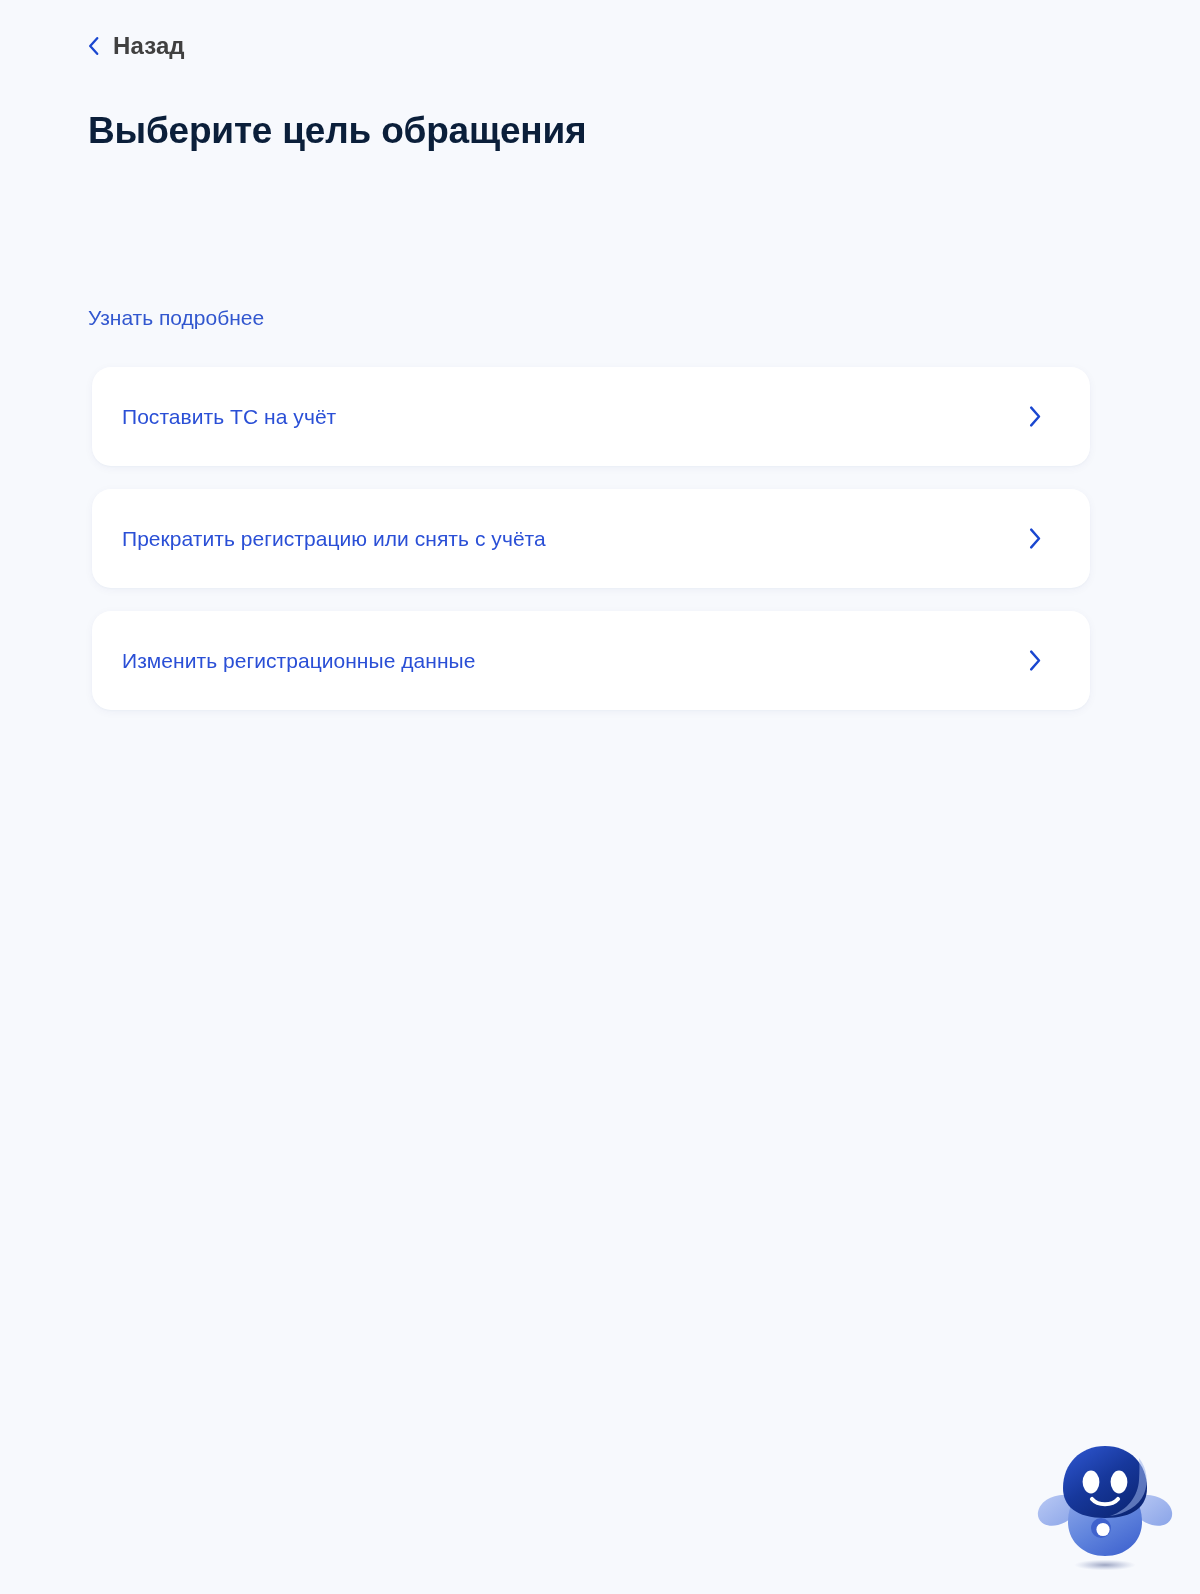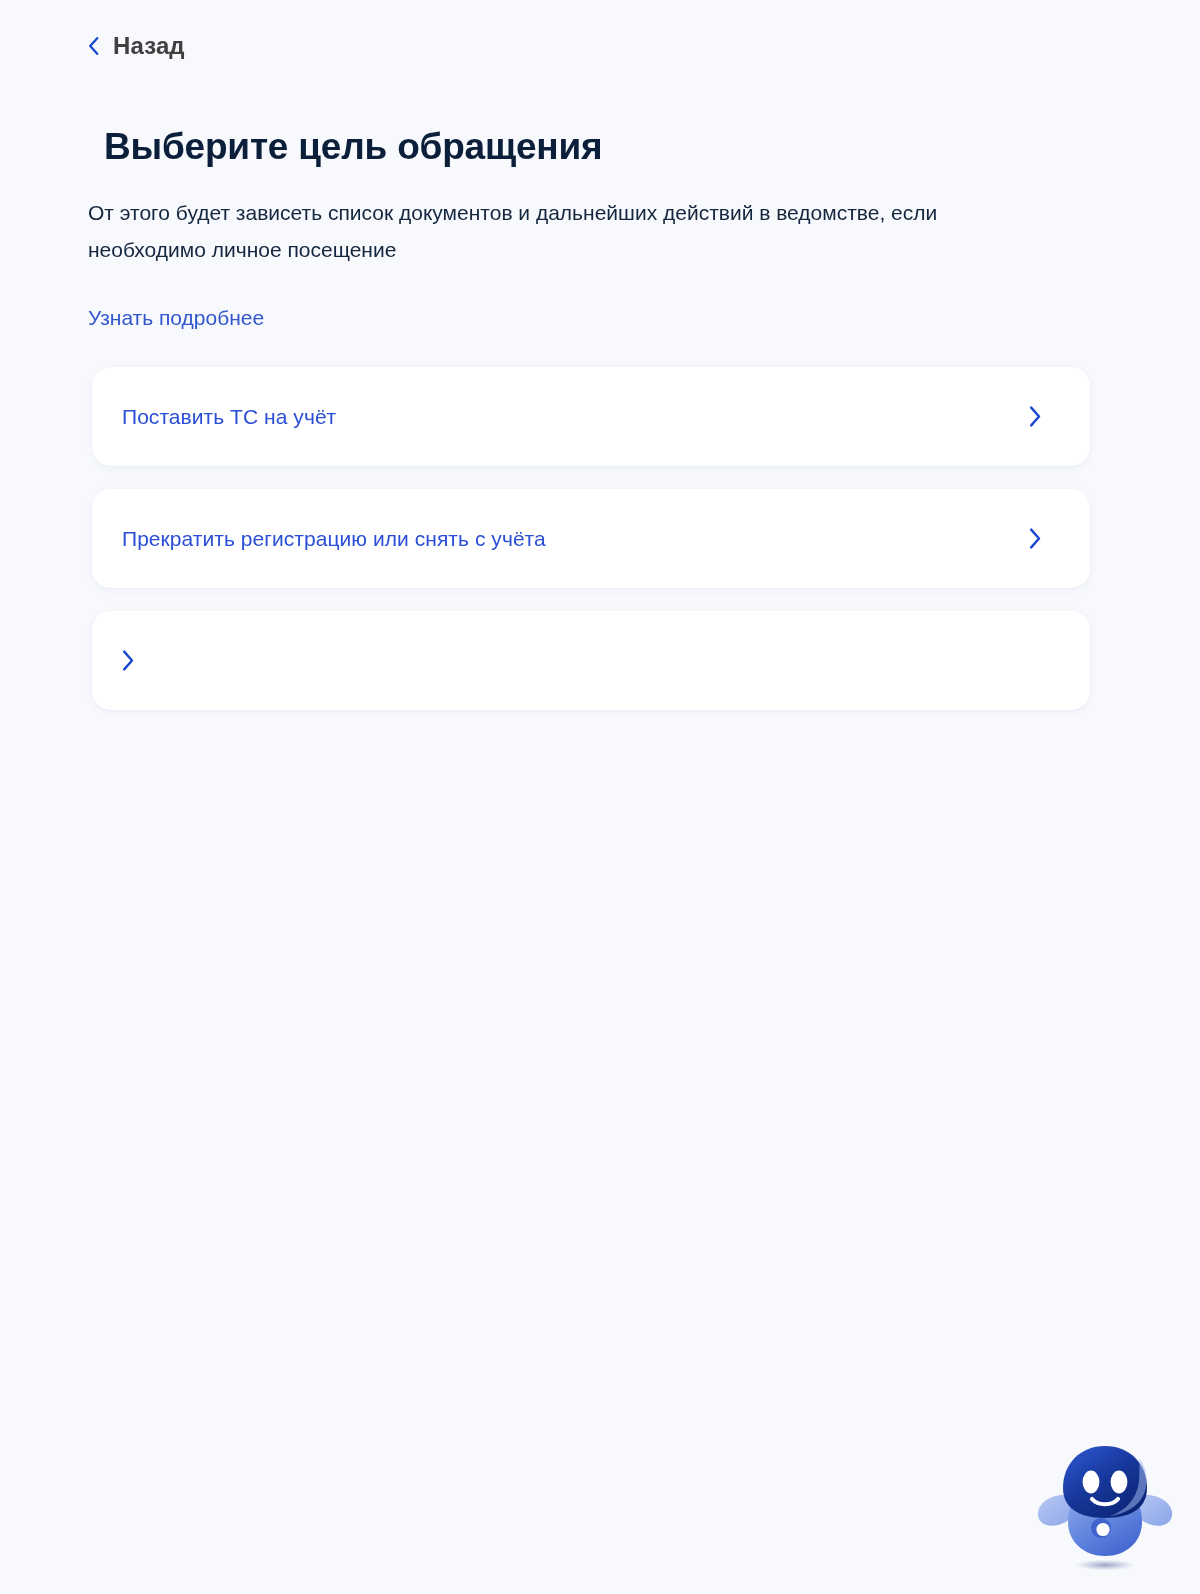--- a/index.html
+++ b/index.html
@@ -50,21 +50,21 @@
     color: #404040;
     letter-spacing: 0.1px;
     font-weight: bold;
   }
 
   
   .page-title {
     position: absolute;
     left: 88px;
     top: 108px;
-    margin: 16px;
+    margin: 0;
     font-size: 37px;
     line-height: 46px;
     font-weight: 700;
     letter-spacing: -0.2px;
     color: #0b1f3a;
   }
 
   
   .page-desc {
     position: absolute;
@@ -153,21 +153,20 @@
     <span class="back-chevron">
       <svg viewBox="0 0 11 18" fill="none" xmlns="http://www.w3.org/2000/svg" aria-hidden="true">
         <path d="M9.2 1.2 L2.2 9 L9.2 16.8" stroke="#1a47d0" stroke-width="2.3" stroke-linecap="round" stroke-linejoin="round"></path>
       </svg>
     </span>
     <span class="back-label">Назад</span>
   </a>
 
   <h1 class="page-title">Выберите цель обращения</h1>
 
-  <p class="page-desc">От этого будет зависеть список документов и дальнейших действий в ведомстве, если необходимо личное посещение</p>
 
   <a class="details-link" href="#">Узнать подробнее</a>
 
   <div class="options">
 
     <div class="option-card">
       <span class="option-label">Поставить ТС на учёт</span>
       <span class="option-chevron">
         <svg viewBox="0 0 13 21" fill="none" xmlns="http://www.w3.org/2000/svg" aria-hidden="true">
           <path d="M2.2 1.6 L10 10.5 L2.2 19.4" stroke="#1a47d0" stroke-width="2.4" stroke-linecap="round" stroke-linejoin="round"></path>
@@ -178,20 +177,21 @@
     <div class="option-card">
       <span class="option-label">Прекратить регистрацию или снять с учёта</span>
       <span class="option-chevron">
         <svg viewBox="0 0 13 21" fill="none" xmlns="http://www.w3.org/2000/svg" aria-hidden="true">
           <path d="M2.2 1.6 L10 10.5 L2.2 19.4" stroke="#1a47d0" stroke-width="2.4" stroke-linecap="round" stroke-linejoin="round"></path>
         </svg>
       </span>
     </div>
 
     <div class="option-card">
+      <span class="option-label">Изменить регистрационные данные</span>
       <span class="option-chevron">
         <svg viewBox="0 0 13 21" fill="none" xmlns="http://www.w3.org/2000/svg" aria-hidden="true">
           <path d="M2.2 1.6 L10 10.5 L2.2 19.4" stroke="#1a47d0" stroke-width="2.4" stroke-linecap="round" stroke-linejoin="round"></path>
         </svg>
       </span>
     </div>
 
 
   </div>
 

